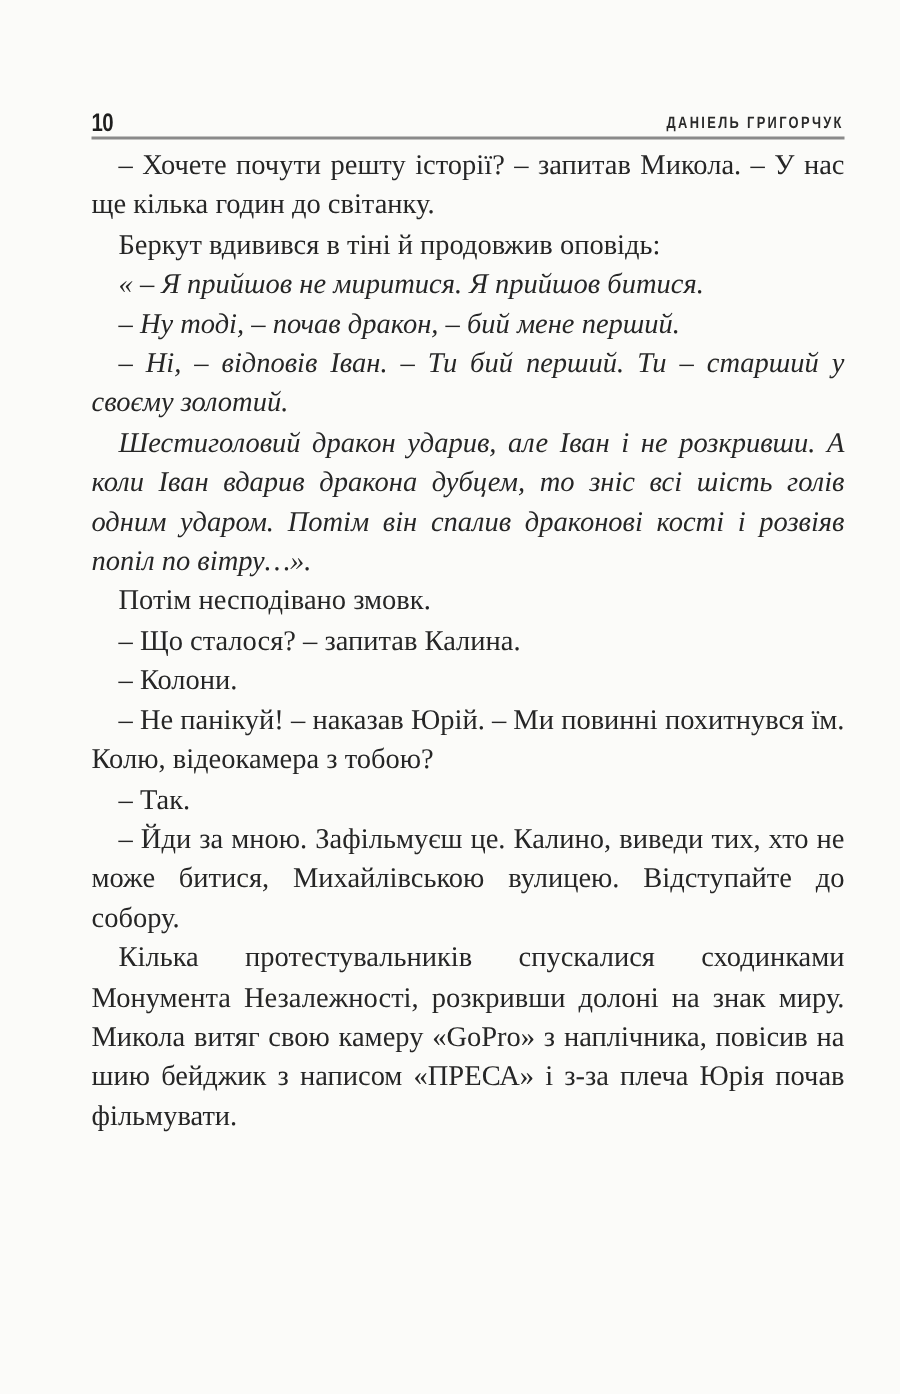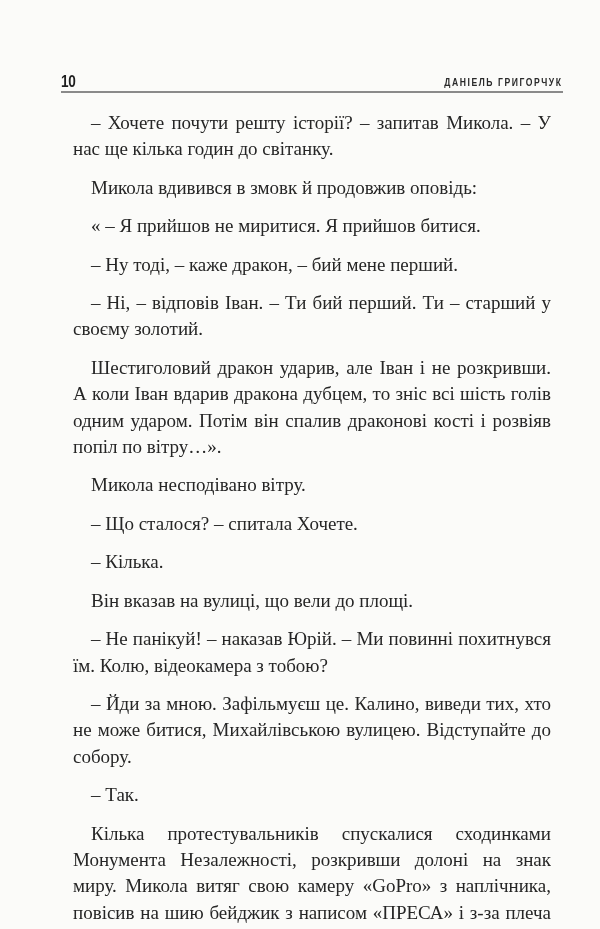--- a/index.html
+++ b/index.html
@@ -29,43 +29,42 @@
     position: absolute; left: 61px; top: 91px; width: 502px; height: 1.5px;
     background: #8a8a8a;
   }
   .body-text {
     position: absolute; left: 61px; top: 98px; width: 502px;
     font-family: "Liberation Serif", serif;
     font-size: 19px; line-height: 26.4px;
     text-align: justify;
     hyphens: manual;
   }
-  .body-text p { margin: 12px; text-indent: 18px; }
-  .body-text p.it { }
+  .body-text p { margin: 0; text-indent: 18px; }
+  .body-text p.it { font-style: italic; }
 </style>
 </head>
 <body>
 
 <div class="page">
   <div class="running-header">
     <span class="page-number">10</span>
     <span class="author-name">ДАНІЕЛЬ ГРИГОРЧУК</span>
   </div>
   <div class="header-rule"></div>
 
   <div class="body-text">
     <p>– Хочете почути решту історії? – запитав Микола. – У нас ще кілька годин до світанку.</p>
-    <p>Микола вдивився в змовк й продовжив оповідь:</p>
+    <p>Беркут вдивився в тіні й продовжив оповідь:</p>
     <p class="it">« – Я прийшов не миритися. Я прийшов битися.</p>
-    <p class="it">– Ну тоді, – каже дракон, – бий мене перший.</p>
+    <p class="it">– Ну тоді, – почав дракон, – бий мене перший.</p>
     <p class="it">– Ні, – відповів Іван. – Ти бий перший. Ти – старший у своєму золотий.</p>
     <p class="it">Шестиголовий дракон ударив, але Іван і не розкривши. А коли Іван вдарив дракона дубцем, то зніс всі шість голів одним ударом. Потім він спалив драконові кості і розвіяв попіл по вітру…».</p>
-    <p>Микола несподівано вітру.</p>
-    <p>– Що сталося? – спитала Хочете.</p>
-    <p>– Кілька.</p>
-    <p>Він вказав на вулиці, що вели до площі.</p>
+    <p>Потім несподівано змовк.</p>
+    <p>– Що сталося? – запитав Калина.</p>
+    <p>– Колони.</p>
     <p>– Не панікуй! – наказав Юрій. – Ми повинні похитнувся їм. Колю, відеокамера з тобою?</p>
+    <p>– Так.</p>
     <p>– Йди за мною. Зафільмуєш це. Калино, виведи тих, хто не може битися, Михайлівською вулицею. Відступайте до собору.</p>
-    <p>– Так.</p>
     <p>Кілька протестувальників спускалися сходинками Монумента Незалежності, розкривши долоні на знак миру. Микола витяг свою камеру «GoPro» з наплічника, повісив на шию бейджик з написом «ПРЕСА» і з-за плеча Юрія почав фільмувати.</p>
 
   </div>
 </div>
 
 </body></html>

